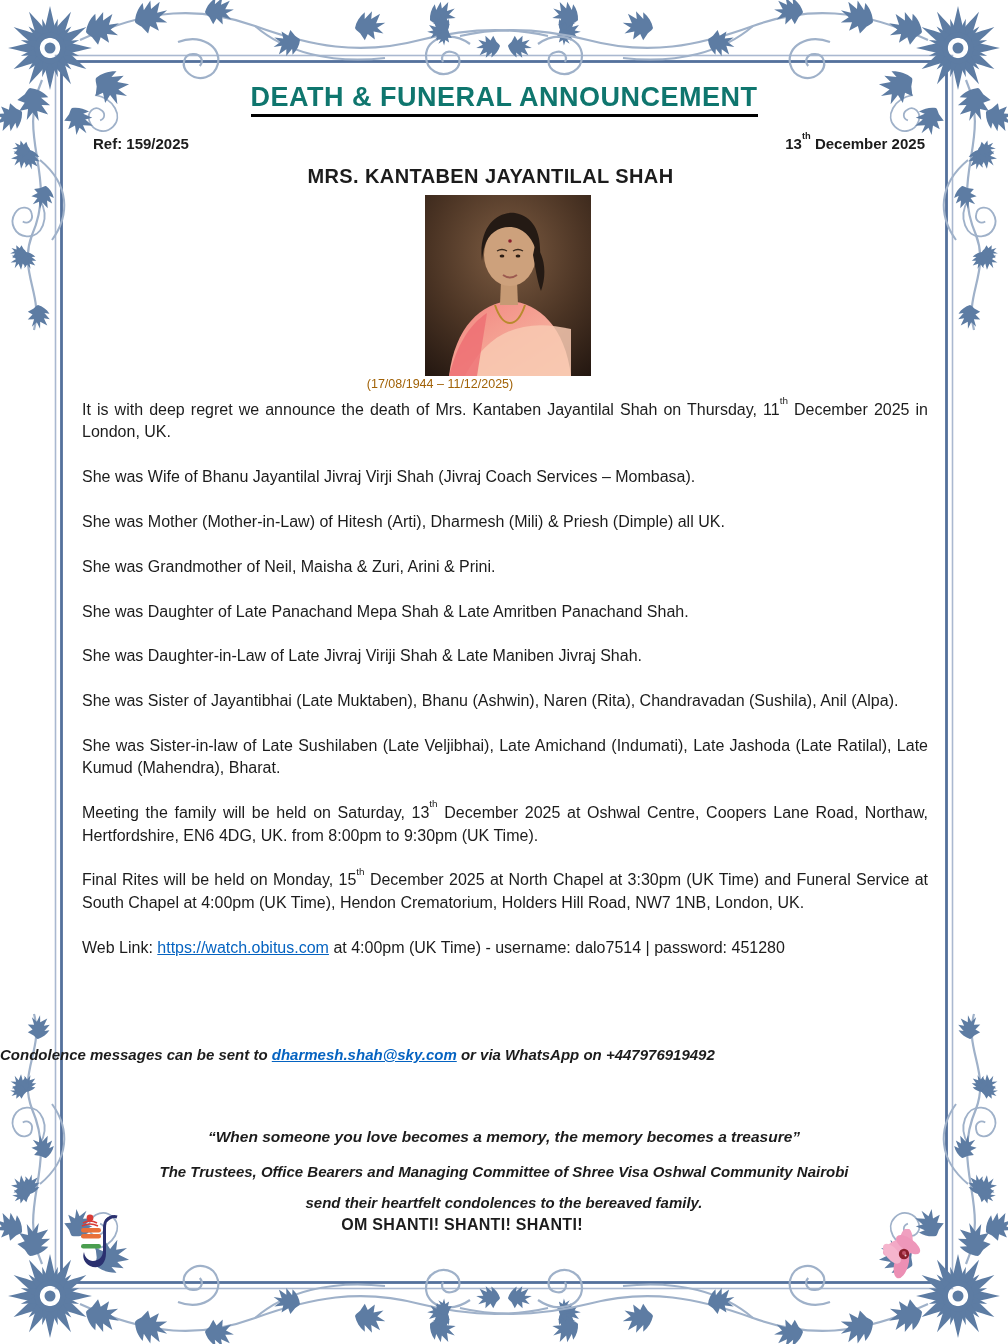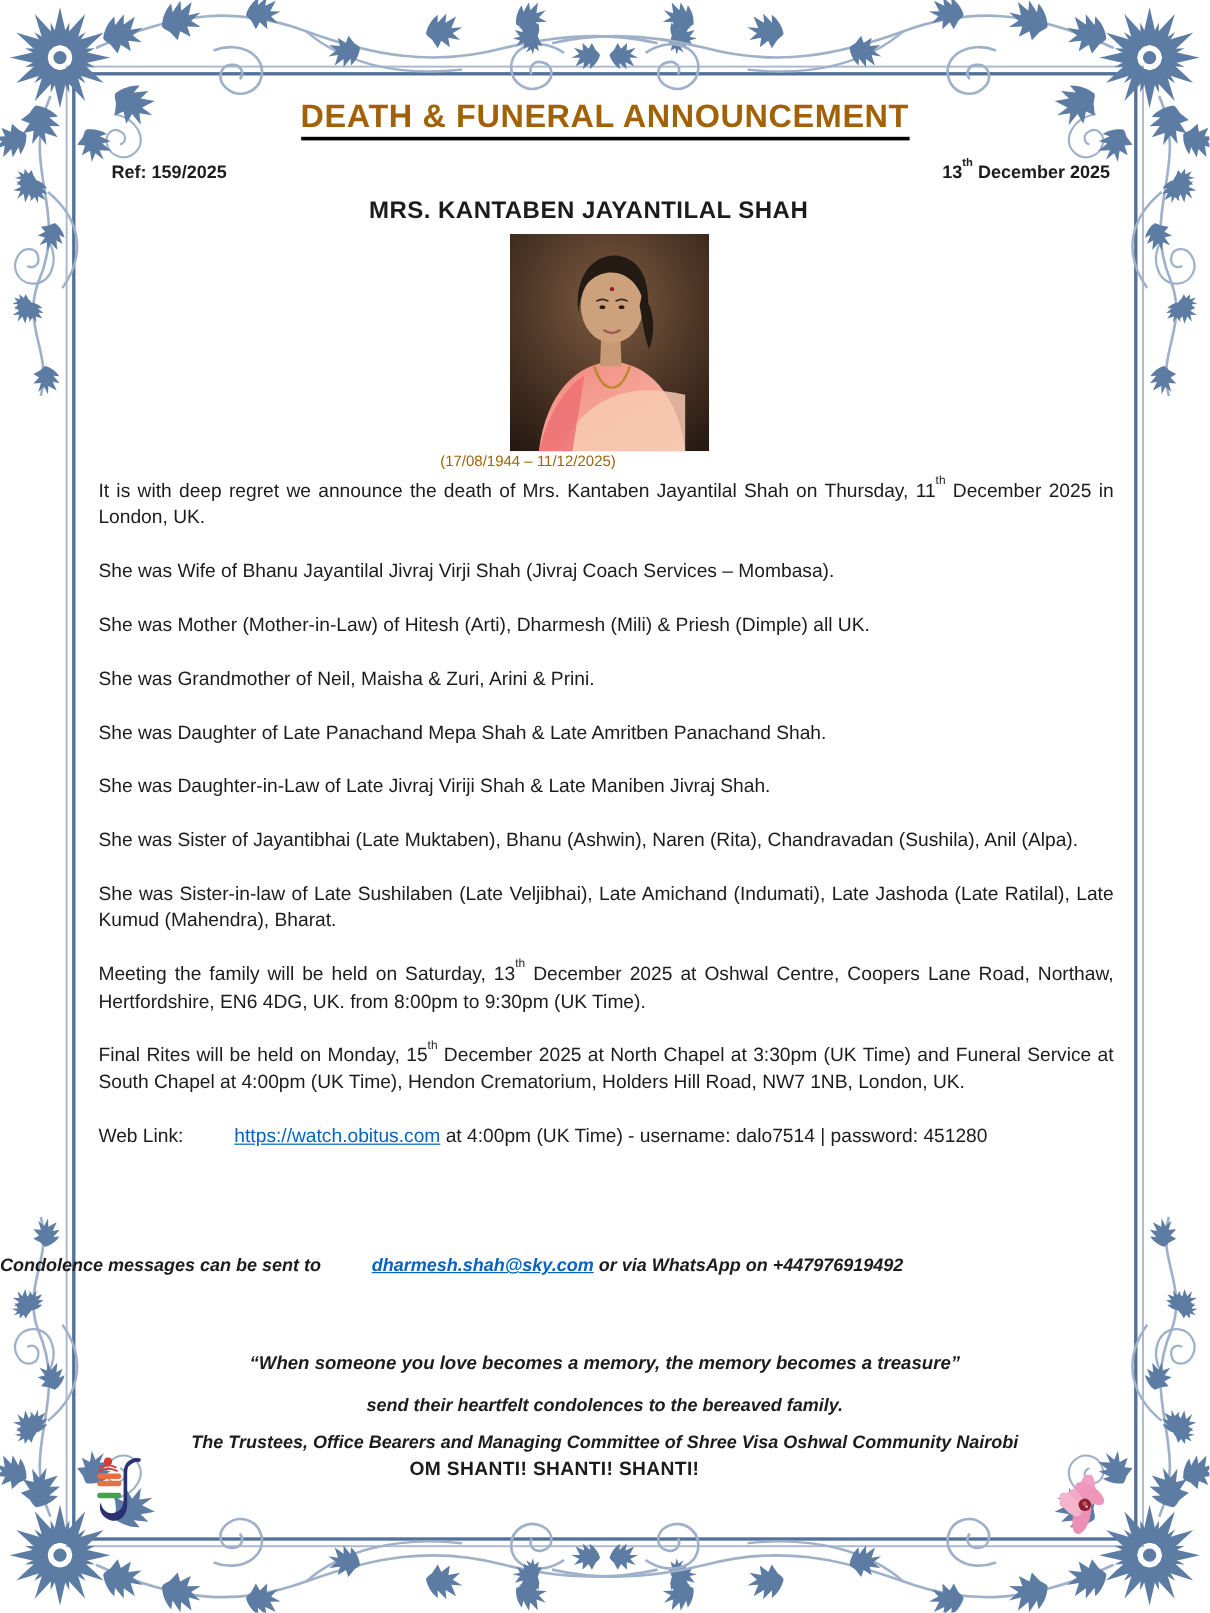--- a/index.html
+++ b/index.html
@@ -11,21 +11,21 @@
     font-family:"Liberation Sans", sans-serif;
     color:#1c1c1c;
   }
   .border-svg{position:absolute;left:0;top:0;width:1008px;height:1344px;pointer-events:none;}
   .content{position:absolute;left:0;top:0;width:1008px;height:1344px;}
 
   .doc-title{
     position:absolute;top:82px;left:0;width:1008px;text-align:center;
   }
   .doc-title span{
-    font-size:27px;font-weight:bold;color:#a16207;
+    font-size:27px;font-weight:bold;color:#0f766e;
     letter-spacing:.5px;
     border-bottom:3px solid #000;
     padding-bottom:2px;
   }
   .ref{position:absolute;left:93px;top:135px;font-size:15px;font-weight:bold;}
   .hdr-date{position:absolute;right:83px;top:135px;font-size:15px;font-weight:bold;text-align:right;}
   .deceased-name{
     position:absolute;top:165px;left:0;width:981px;text-align:center;
     font-size:20px;font-weight:bold;letter-spacing:.4px;
   }
@@ -35,21 +35,21 @@
   .life-dates{
     position:absolute;top:377px;left:0;width:880px;text-align:center;
     font-size:12.5px;color:#a16207;
   }
   .body-text{
     position:absolute;left:82px;top:399px;width:846px;
     font-size:16px;line-height:22.4px;
   }
   .para{margin:0 0 22.4px 0;text-align:justify;}
   sup{font-size:.62em;position:relative;top:-.45em;line-height:0;}
-  a.link{color:#0563c1;cursor:pointer;margin-left:38px;}
+  a.link{color:#0563c1;cursor:pointer;}
   .condolence{
     position:absolute;top:1046px;left:0;width:1008px;text-align:left;
     font-size:15px;font-weight:bold;font-style:italic;
   }
   .quote{
     position:absolute;top:1128px;left:0;width:1008px;text-align:center;
     font-size:15.5px;font-weight:bold;font-style:italic;
   }
   .trustees{
     position:absolute;top:1161px;left:0;width:1008px;text-align:center;
@@ -206,22 +206,22 @@
       <p class="para"><span>She was Sister of Jayantibhai (Late Muktaben), Bhanu (Ashwin), Naren (Rita), Chandravadan (Sushila), Anil (Alpa).</span></p>
       <p class="para"><span>She was Sister-in-law of Late Sushilaben (Late Veljibhai), Late Amichand (Indumati), Late Jashoda (Late Ratilal), Late Kumud (Mahendra), Bharat.</span></p>
       <p class="para"><span>Meeting the family will be held on Saturday, 13</span><sup>th</sup><span> December 2025 at Oshwal Centre, Coopers Lane Road, Northaw, Hertfordshire, EN6 4DG, UK. from 8:00pm to 9:30pm (UK Time).</span></p>
       <p class="para"><span>Final Rites will be held on Monday, 15</span><sup>th</sup><span> December 2025 at North Chapel at 3:30pm (UK Time) and Funeral Service at South Chapel at 4:00pm (UK Time), Hendon Crematorium, Holders Hill Road, NW7 1NB, London, UK.</span></p>
       <p class="para"><span>Web Link: </span><a class="link" href="#">https://watch.obitus.com</a><span> at 4:00pm (UK Time) - username: dalo7514 | password: 451280</span></p>
     </div>
 
     <div class="condolence"><span>Condolence messages can be sent to </span><a class="link" href="#">dharmesh.shah@sky.com</a><span> or via WhatsApp on +447976919492</span></div>
     <div class="quote">“When someone you love becomes a memory, the memory becomes a treasure”</div>
     <div class="trustees">
+      <span class="line">The Trustees, Office Bearers and Managing Committee of Shree Visa Oshwal Community Nairobi</span>
       <span class="line">send their heartfelt condolences to the bereaved family.</span>
-      <span class="line">The Trustees, Office Bearers and Managing Committee of Shree Visa Oshwal Community Nairobi</span>
     </div>
     <div class="om-shanti">OM SHANTI! SHANTI! SHANTI!</div>
 
     <svg class="org-logo" viewBox="0 0 40 62" xmlns="http://www.w3.org/2000/svg">
       <circle cx="11" cy="5" r="3.4" fill="#d93a35"></circle>
       <path d="M4 10 q7 -4 14 0" stroke="#d93a35" stroke-width="1.6" fill="none"></path>
       <path d="M3 13 q8 -4 16 0" stroke="#d93a35" stroke-width="1.6" fill="none"></path>
       <rect x="2" y="15" width="20" height="4.6" rx="2.3" fill="#e8703a"></rect>
       <rect x="2" y="21" width="20" height="4.6" rx="2.3" fill="#e8703a"></rect>
       <rect x="2" y="31" width="20" height="4.6" rx="2.3" fill="#4a9e4f"></rect>

